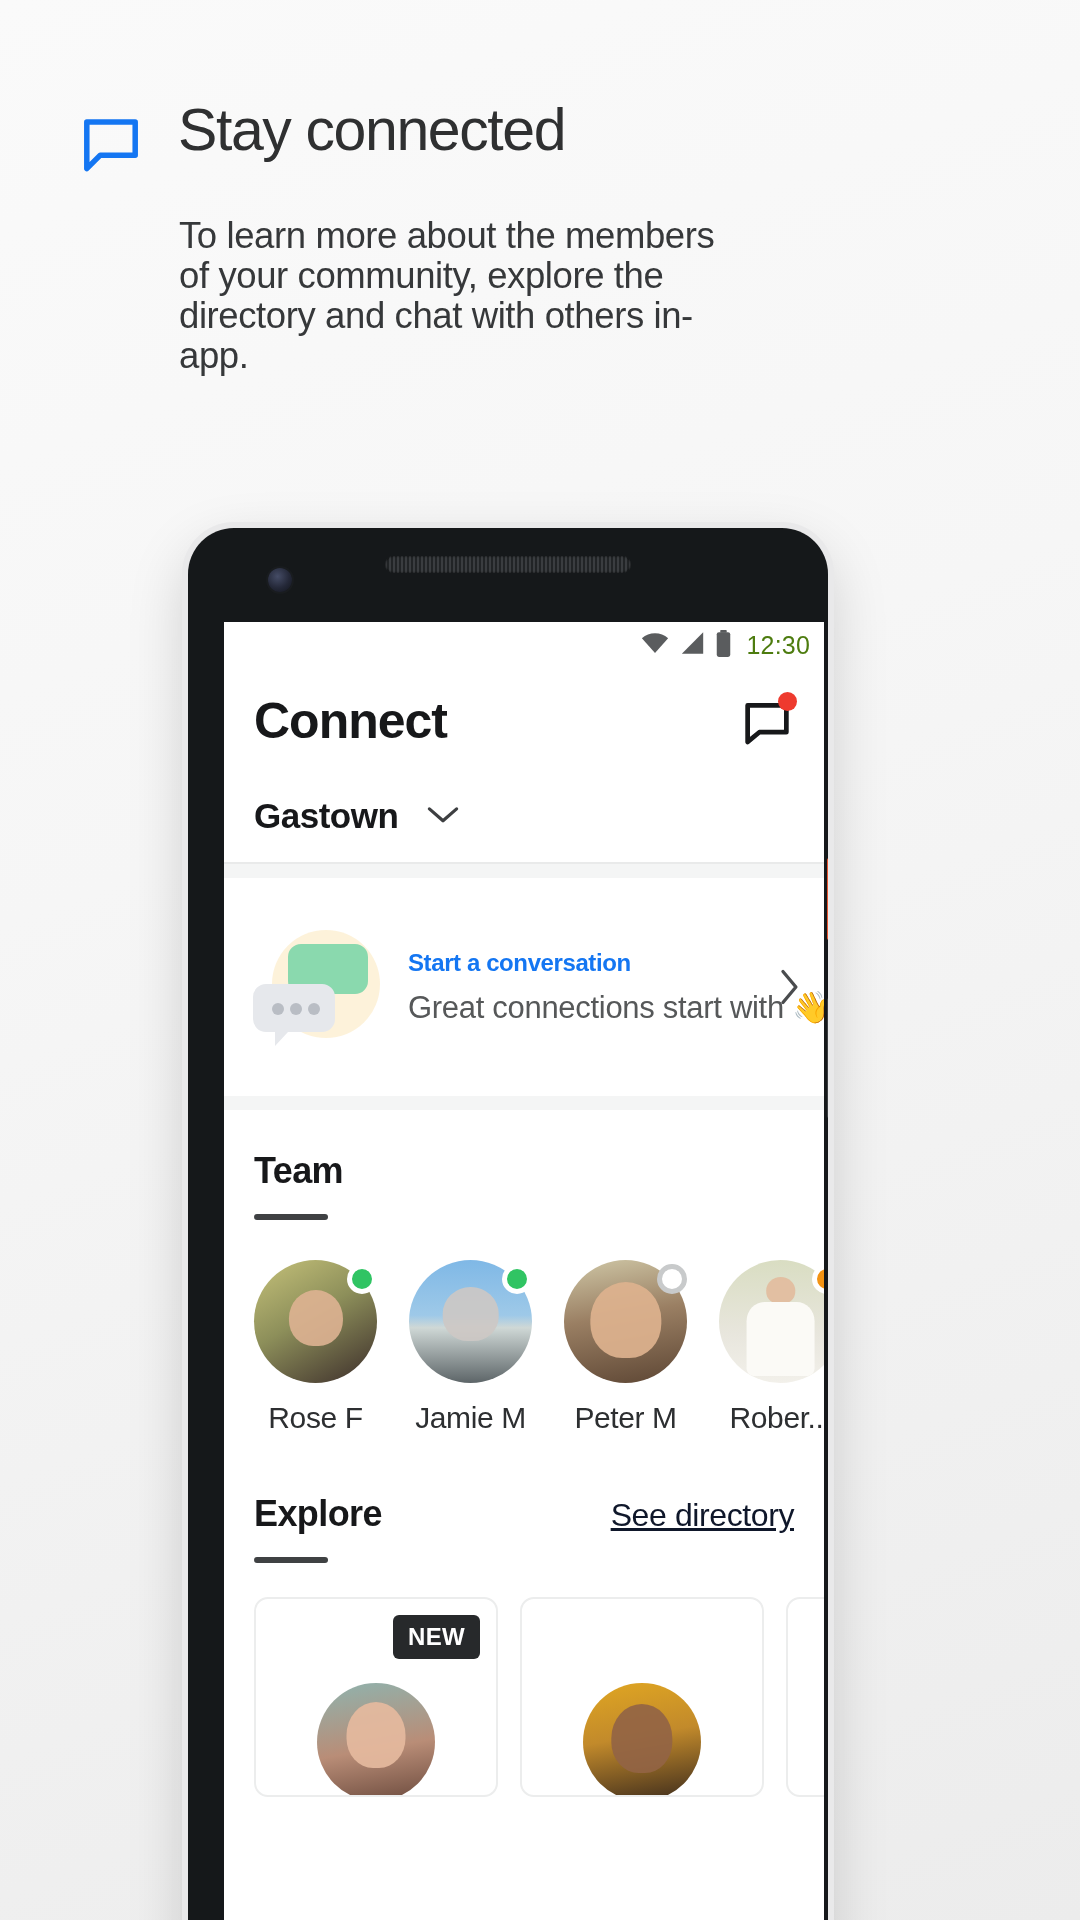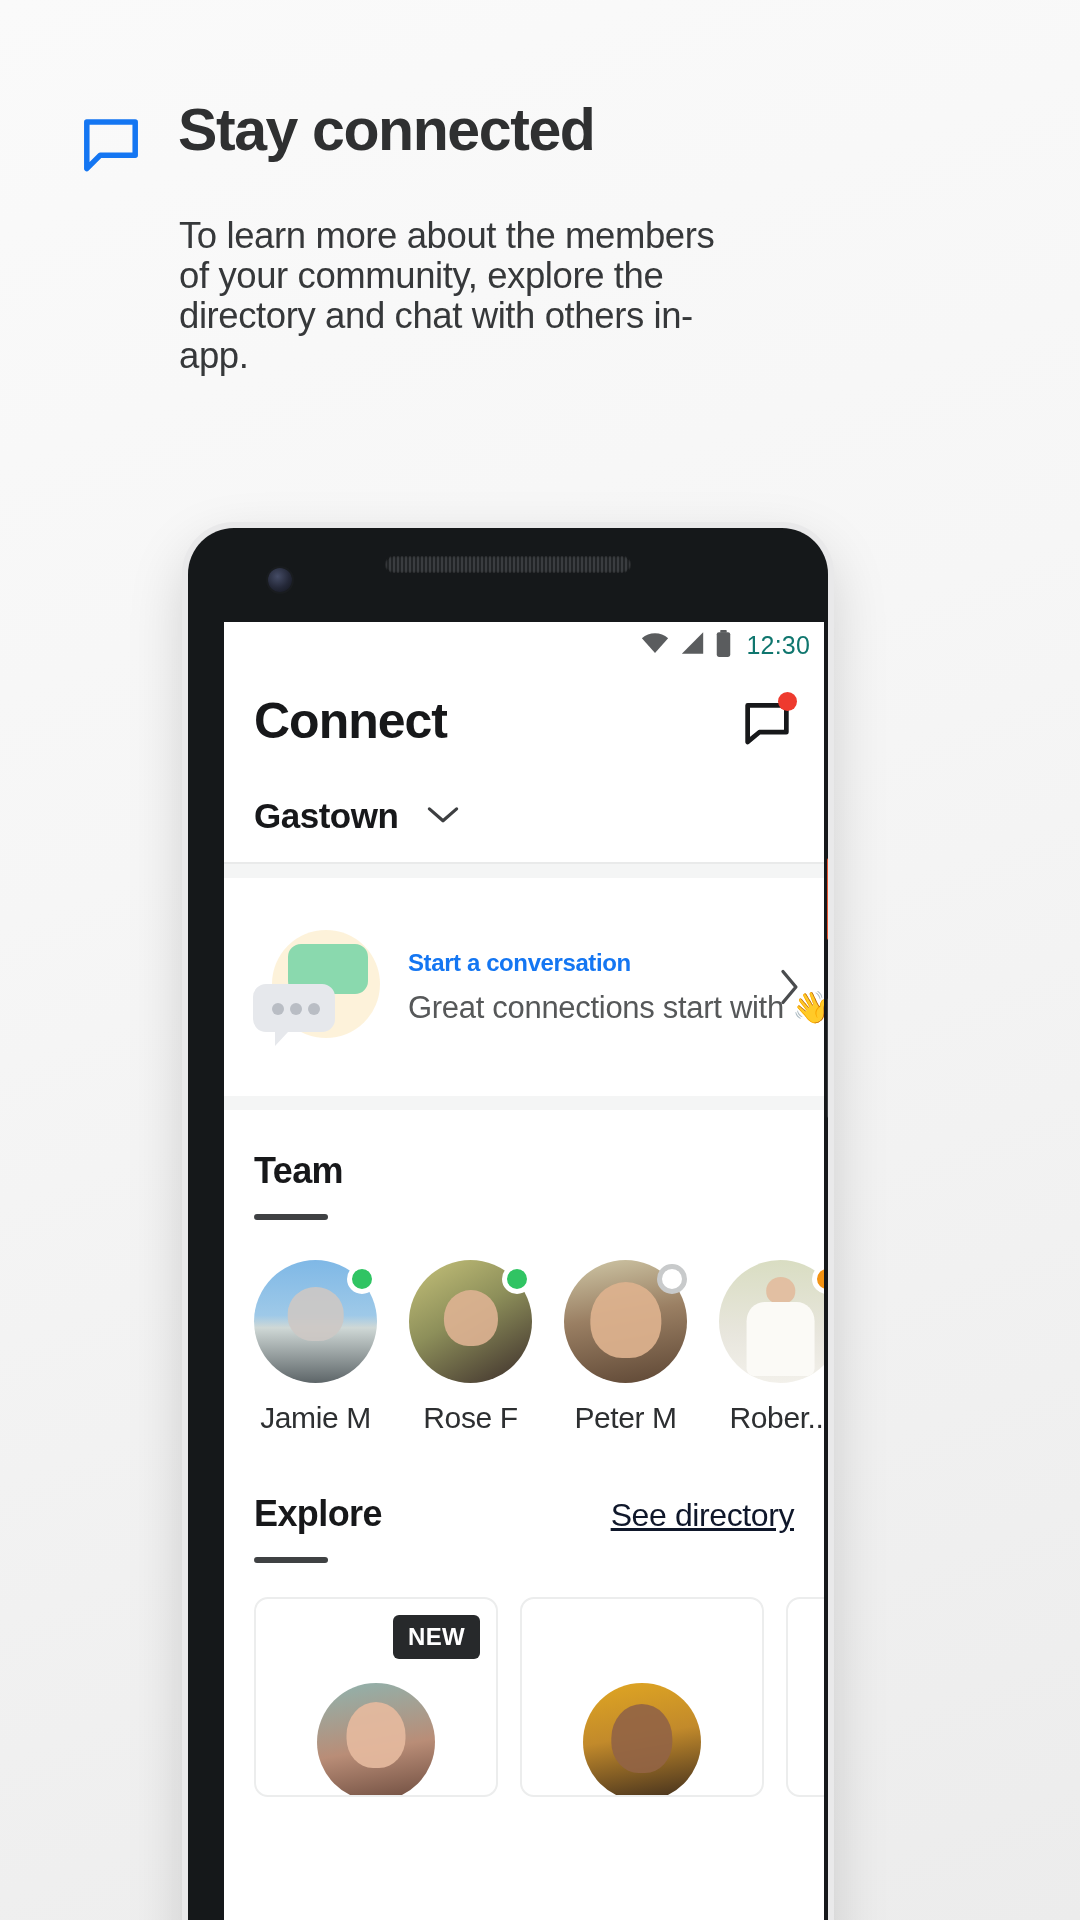--- a/index.html
+++ b/index.html
@@ -10,21 +10,21 @@
     position:relative;
   }
 
   
   .promo-head {
     position:absolute; left:78px; top:100px;
     display:flex; align-items:flex-start;
   }
   .promo-icon { width:66px; height:66px; flex:none; margin-top:12px; }
   .promo-title {
-    font-size:59px; font-weight:bold; color:#2f3031;
+    font-size:59px; font-weight:normal; color:#2f3031;
     letter-spacing:-1.4px; margin-left:34px; white-space:nowrap;
     line-height:1.05;
   }
   .promo-body {
     position:absolute; left:179px; top:216px; width:560px;
     font-size:36.5px; line-height:40px; color:#36383a;
     letter-spacing:-0.4px;
   }
 
   
@@ -63,21 +63,21 @@
   .screen {
     position:absolute; left:36px; top:94px; right:4px; bottom:0;
     background:#fff; overflow:hidden;
   }
 
   
   .statusbar {
     height:46px; display:flex; align-items:center; justify-content:flex-end;
     padding:0 14px 0 0; gap:9px; color:#5a5c5e;
   }
-  .sb-time { font-size:25px; color:#0f766e; letter-spacing:.2px; margin-left:5px; }
+  .sb-time { font-size:25px; color:#4d7c0f; letter-spacing:.2px; margin-left:5px; }
   .ic-wifi, .ic-sig, .ic-batt { display:block; }
 
   
   .app-header {
     display:flex; align-items:flex-end; justify-content:space-between;
     padding:24px 30px 0 30px;
   }
   .app-title { font-size:50px; font-weight:bold; color:#17181a; letter-spacing:-1px; }
   .hdr-chat { position:relative; width:54px; height:54px; }
   .badge-dot {
@@ -252,36 +252,36 @@
       <div class="sec-row">
         <span class="sec-title">Team</span>
       </div>
       <div class="sec-rule"></div>
     </div>
 
     <div class="team-strip">
 
       <div class="member">
         <div class="ava-wrap">
+          <div class="ava f-fld">
+            <span class="head-blob" style="background:rgba(222,178,146,.9);top:24%;width:44%;height:46%"></span>
+          </div>
+          <span class="status st-online"></span>
+        </div>
+        <div class="m-name">Rose F</div>
+      </div>
+
+      <div class="member">
+        <div class="ava-wrap">
           <div class="ava f-sky">
             <span class="head-blob" style="background:rgba(205,200,196,.9);top:22%;width:46%;height:44%"></span>
           </div>
           <span class="status st-online"></span>
         </div>
         <div class="m-name">Jamie M</div>
-      </div>
-
-      <div class="member">
-        <div class="ava-wrap">
-          <div class="ava f-fld">
-            <span class="head-blob" style="background:rgba(222,178,146,.9);top:24%;width:44%;height:46%"></span>
-          </div>
-          <span class="status st-online"></span>
-        </div>
-        <div class="m-name">Rose F</div>
       </div>
 
       <div class="member">
         <div class="ava-wrap">
           <div class="ava f-tan">
             <span class="head-blob" style="background:rgba(221,178,142,.92);top:18%;width:58%;height:62%"></span>
           </div>
           <span class="status st-off"></span>
         </div>
         <div class="m-name">Peter M</div>

